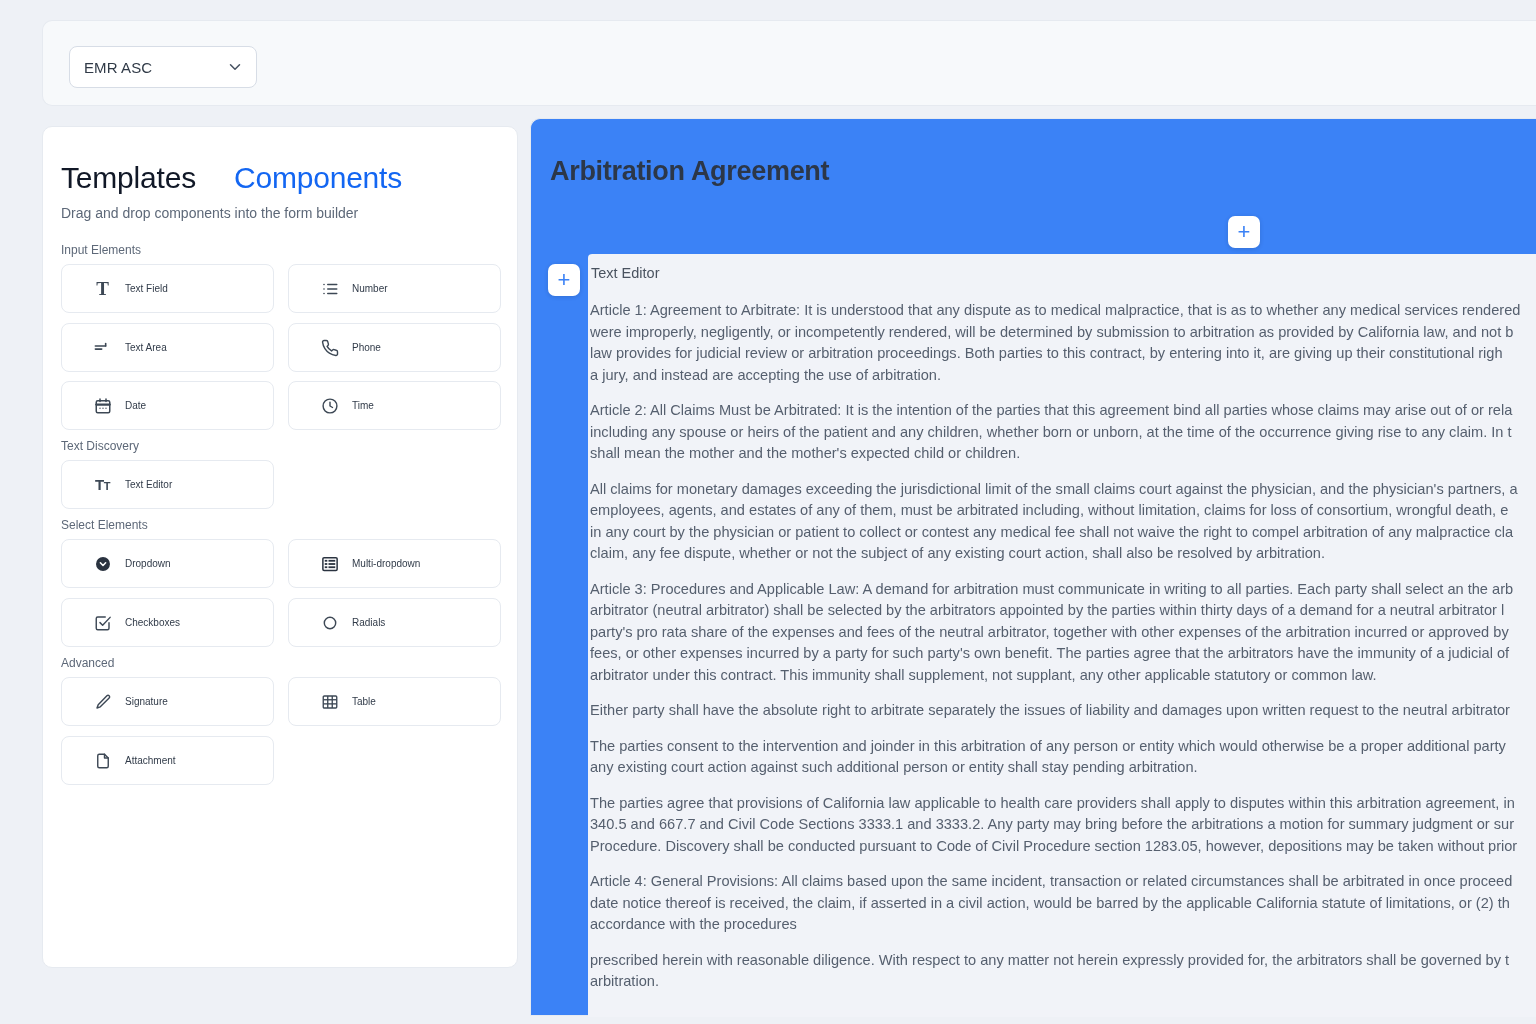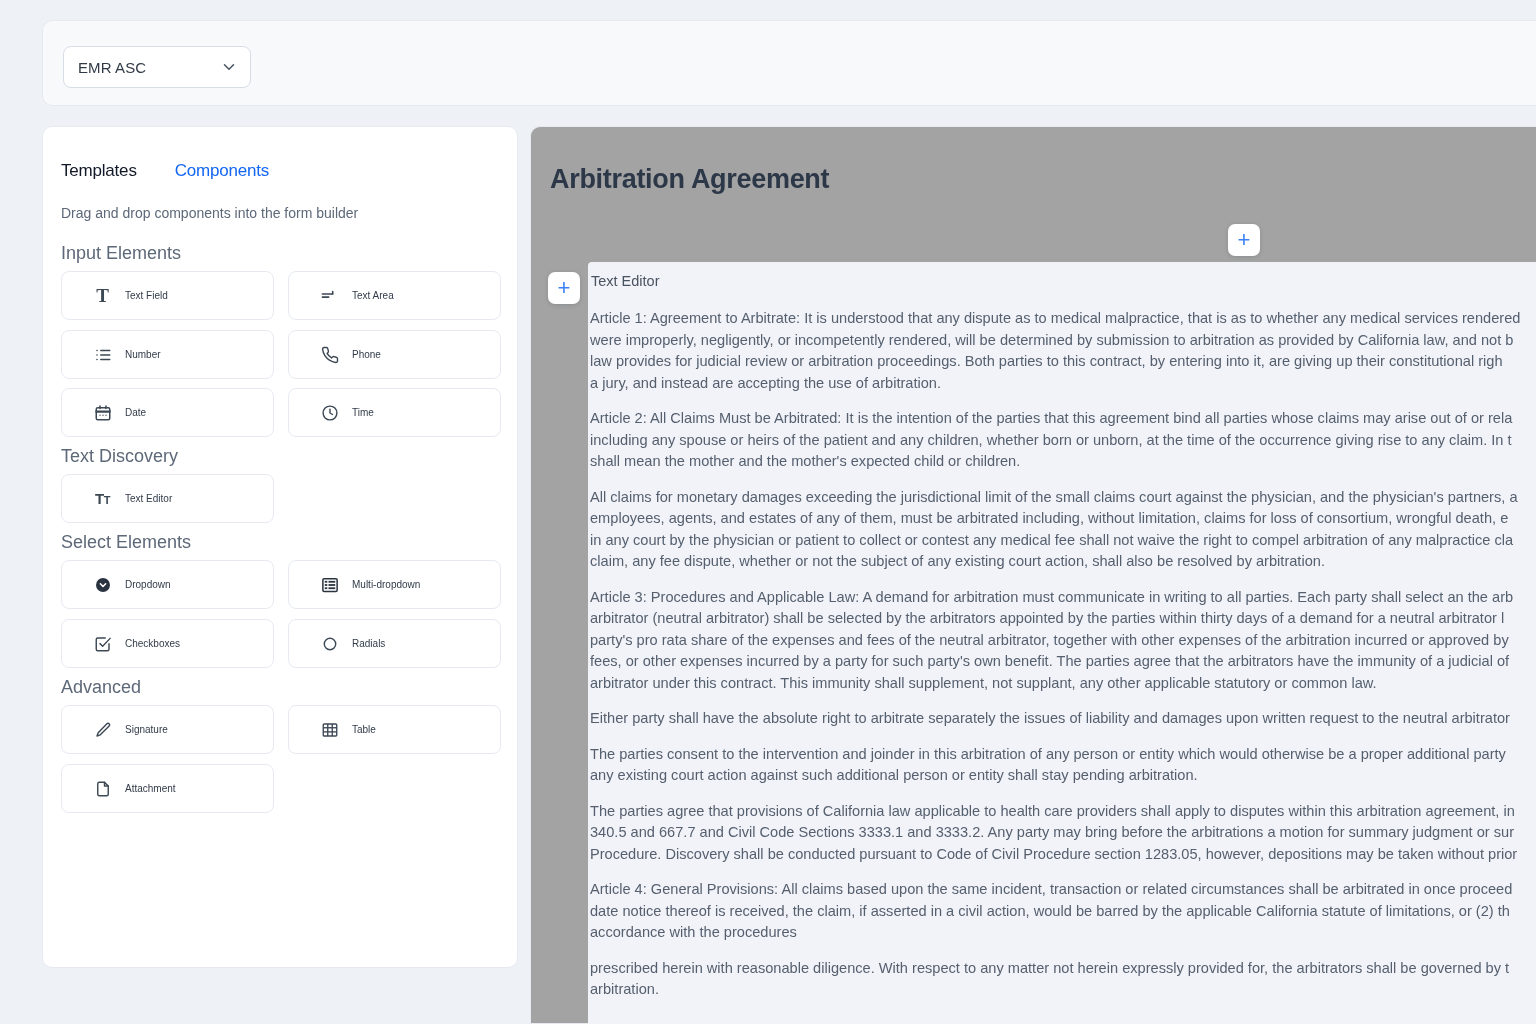--- a/index.html
+++ b/index.html
@@ -15,21 +15,21 @@
   .topbar {
     position: absolute; left: 42px; top: 20px;
     width: 1494px; height: 86px;
     background: #f7f9fb;
     border: 1px solid #e6eaf0;
     border-right: none;
     border-top-left-radius: 10px;
     border-bottom-left-radius: 10px;
   }
   .select-wrap {
-    position: absolute; left: 20px; top: 25px;
+    position: absolute; left: 26px; top: 25px;
     width: 188px; height: 42px;
     background: #ffffff;
     border: 1px solid #d7dde6;
     border-radius: 8px;
     display: flex; align-items: center;
     padding: 0 12px 0 14px;
     cursor: pointer;
     gap: 32px;
   }
   .select-wrap .sel-label {
@@ -44,32 +44,32 @@
     width: 476px; height: 842px;
     background: #ffffff;
     border: 1px solid #e6eaf0;
     border-radius: 10px;
   }
   .tabs {
     position: absolute; left: 18px; top: 34px;
     display: flex; align-items: baseline; gap: 38px;
   }
   .tab {
-    font-size: 17px; cursor: pointer; letter-spacing: -.2px;
+    font-size: 30px; cursor: pointer; letter-spacing: -.2px;
   }
   .tab.inactive { color: #111827; font-weight: 400; }
   .tab.active { color: #1366f2; font-weight: 400; }
   .subtitle {
     position: absolute; left: 18px; top: 78px;
     font-size: 14px; color: #5d6878;
   }
   .groups { position: absolute; left: 18px; top: 116px; width: 440px; }
   .group { margin-bottom: 9px; }
   .group-title {
-    font-size: 18px; color: #5d6878; margin-bottom: 7px; padding-left: 0px;
+    font-size: 12px; color: #5d6878; margin-bottom: 7px; padding-left: 0px;
   }
   .grid { display: flex; flex-wrap: wrap; gap: 10px 14px; }
   .comp {
     width: 213px; height: 49px;
     border: 1px solid #e6eaf0;
     border-radius: 8px;
     background: #fff;
     display: flex; align-items: center;
     gap: 13px;
     padding-left: 31px;
@@ -80,23 +80,23 @@
     display: flex; align-items: center; justify-content: center;
     flex: none; color: #3d4855;
   }
   .comp .ic svg { display: block; }
   .comp .lbl { font-size: 10px; color: #313b49; }
   .tf-glyph { font-family: "Liberation Serif", serif; font-weight: 700; font-size: 19px; line-height: 1; }
   .tt-glyph { font-family: "Liberation Sans", sans-serif; font-weight: 700; font-size: 15px; line-height: 1; letter-spacing: -.5px;}
 
   
   .right-panel {
-    position: absolute; left: 530px; top: 126px;
+    position: absolute; left: 530px; top: 118px;
     width: 1006px; height: 898px;
-    background: #a3a3a3;
+    background: #3b82f6;
     border: 1px solid #e6eaf0;
     border-right: none;
     border-top-left-radius: 10px;
   }
   .doc-title {
     position: absolute; left: 19px; top: 37px;
     font-size: 27px; font-weight: 700; color: #2c3748; letter-spacing: -.3px;
   }
   .add-top {
     position: absolute; left: 697px; top: 97px;
@@ -168,40 +168,40 @@
           <div class="group-title">Input Elements</div>
           <div class="grid">
             <div class="comp">
               <span class="ic">
                 <span class="tf-glyph">T</span>
               </span>
               <span class="lbl">Text Field</span>
             </div>
             <div class="comp">
               <span class="ic">
-                <svg width="19" height="19" viewBox="0 0 24 24" fill="none" stroke="#3d4855" stroke-width="2" stroke-linecap="round">
-                  <line x1="3" y1="10" x2="16" y2="10"></line>
-                  <line x1="16" y1="10" x2="16" y2="7"></line>
-                  <line x1="3" y1="14" x2="11" y2="14"></line>
-                </svg>
-              </span>
-              <span class="lbl">Text Area</span>
-            </div>
-            <div class="comp">
-              <span class="ic">
                 <svg width="18" height="18" viewBox="0 0 24 24" fill="none" stroke="#3d4855" stroke-width="2" stroke-linecap="round">
                   <line x1="9" y1="6" x2="21" y2="6"></line>
                   <line x1="9" y1="12" x2="21" y2="12"></line>
                   <line x1="9" y1="18" x2="21" y2="18"></line>
                   <circle cx="4" cy="6" r="1.1" fill="#3d4855" stroke="none"></circle>
                   <circle cx="4" cy="12" r="1.1" fill="#3d4855" stroke="none"></circle>
                   <circle cx="4" cy="18" r="1.1" fill="#3d4855" stroke="none"></circle>
                 </svg>
               </span>
               <span class="lbl">Number</span>
+            </div>
+            <div class="comp">
+              <span class="ic">
+                <svg width="19" height="19" viewBox="0 0 24 24" fill="none" stroke="#3d4855" stroke-width="2" stroke-linecap="round">
+                  <line x1="3" y1="10" x2="16" y2="10"></line>
+                  <line x1="16" y1="10" x2="16" y2="7"></line>
+                  <line x1="3" y1="14" x2="11" y2="14"></line>
+                </svg>
+              </span>
+              <span class="lbl">Text Area</span>
             </div>
             <div class="comp">
               <span class="ic">
                 <svg width="18" height="18" viewBox="0 0 24 24" fill="none" stroke="#3d4855" stroke-width="1.9" stroke-linecap="round" stroke-linejoin="round">
                   <path d="M22 16.9v3a2 2 0 0 1-2.2 2 19.8 19.8 0 0 1-8.6-3.1 19.5 19.5 0 0 1-6-6A19.8 19.8 0 0 1 2.1 4.2 2 2 0 0 1 4.1 2h3a2 2 0 0 1 2 1.7c.1 1 .4 1.9.7 2.8a2 2 0 0 1-.5 2.1L8.1 9.9a16 16 0 0 0 6 6l1.3-1.2a2 2 0 0 1 2.1-.5c.9.3 1.8.6 2.8.7a2 2 0 0 1 1.7 2z"></path>
                 </svg>
               </span>
               <span class="lbl">Phone</span>
             </div>
           </div>

